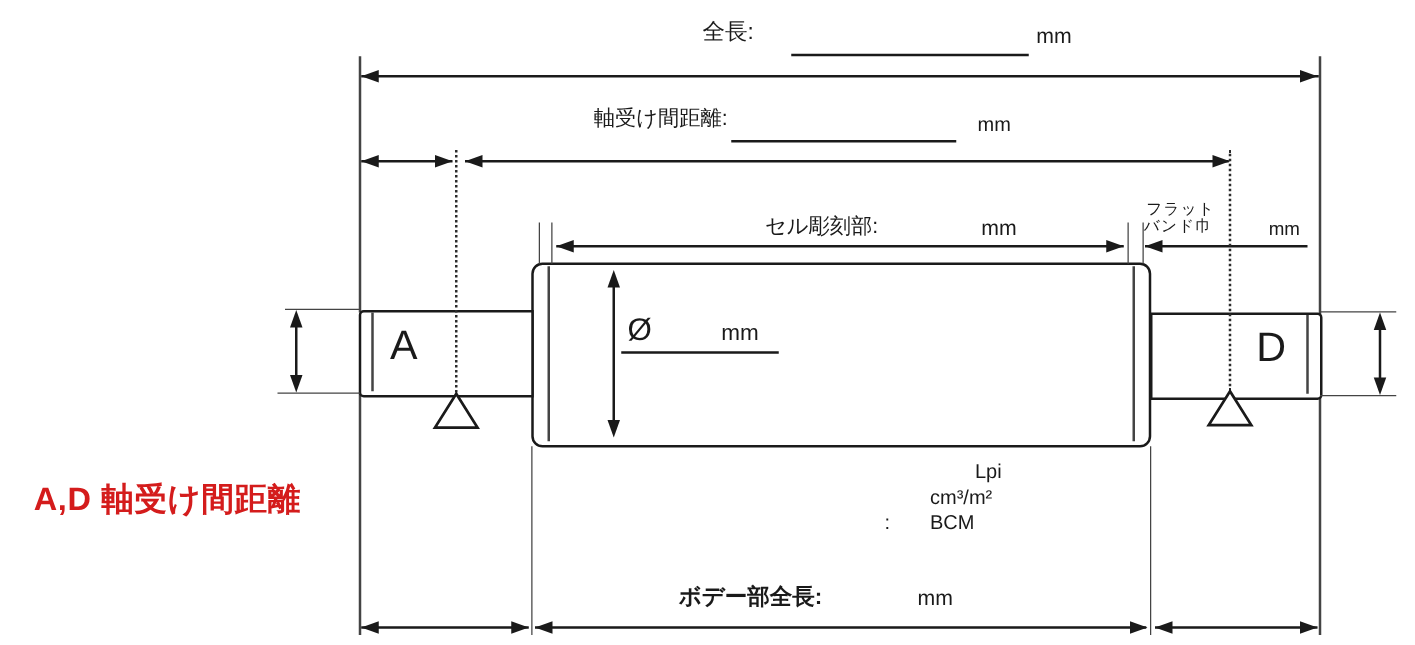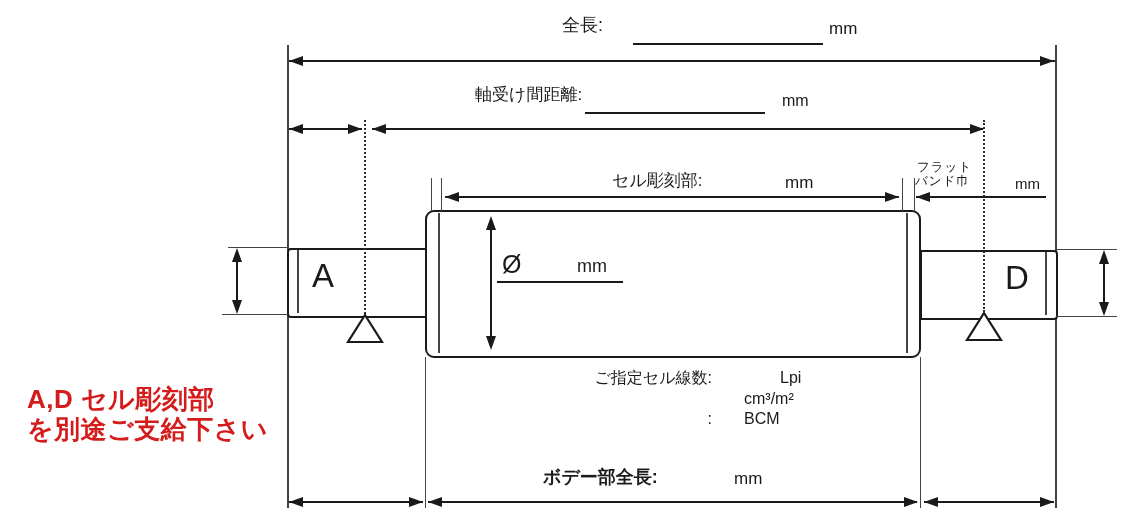--- a/index.html
+++ b/index.html
@@ -116,28 +116,26 @@
 
   <div class="dot-v" style="left:364px; top:120px; height:194px;"></div>
   <div class="dot-v" style="left:983px; top:120px; height:192px;"></div>
   <svg class="abs" style="left:345px; top:313px;" width="40" height="32">
     <polygon points="20,2 37,29 3,29" fill="#ffffff" stroke="#1a1a1a" stroke-width="2.2"></polygon>
   </svg>
   <svg class="abs" style="left:964px; top:311px;" width="40" height="32">
     <polygon points="20,2 37,29 3,29" fill="#ffffff" stroke="#1a1a1a" stroke-width="2.2"></polygon>
   </svg>
 
-  <div class="lbl t16 spec-label" style="left:530px; top:369px;">ご指定セル線数:</div>
   <div class="lbl t16" style="left:780px; top:369px;">Lpi</div>
   <div class="lbl t16" style="left:744px; top:390px;">cm³/m²</div>
   <div class="lbl t16 spec-label" style="left:530px; top:410px;">:</div>
   <div class="lbl t16" style="left:744px; top:410px;">BCM</div>
 
-  <div class="lbl note" style="left:27px; top:385px;">A,D セル彫刻部</div>
-  <div class="lbl note" style="left:27px; top:415px;">を別途ご支給下さい</div>
+  <div class="lbl note" style="left:27px; top:385px;">A,D 軸受け間距離</div>
 
   <div class="hline" style="left:289px; top:501px; width:134px;"></div>
   <div class="arr arr-l" style="left:289px; top:497px;"></div>
   <div class="arr arr-r" style="left:409px; top:497px;"></div>
   <div class="hline" style="left:428px; top:501px; width:489px;"></div>
   <div class="arr arr-l" style="left:428px; top:497px;"></div>
   <div class="arr arr-r" style="left:904px; top:497px;"></div>
   <div class="hline" style="left:924px; top:501px; width:130px;"></div>
   <div class="arr arr-l" style="left:924px; top:497px;"></div>
   <div class="arr arr-r" style="left:1040px; top:497px;"></div>

